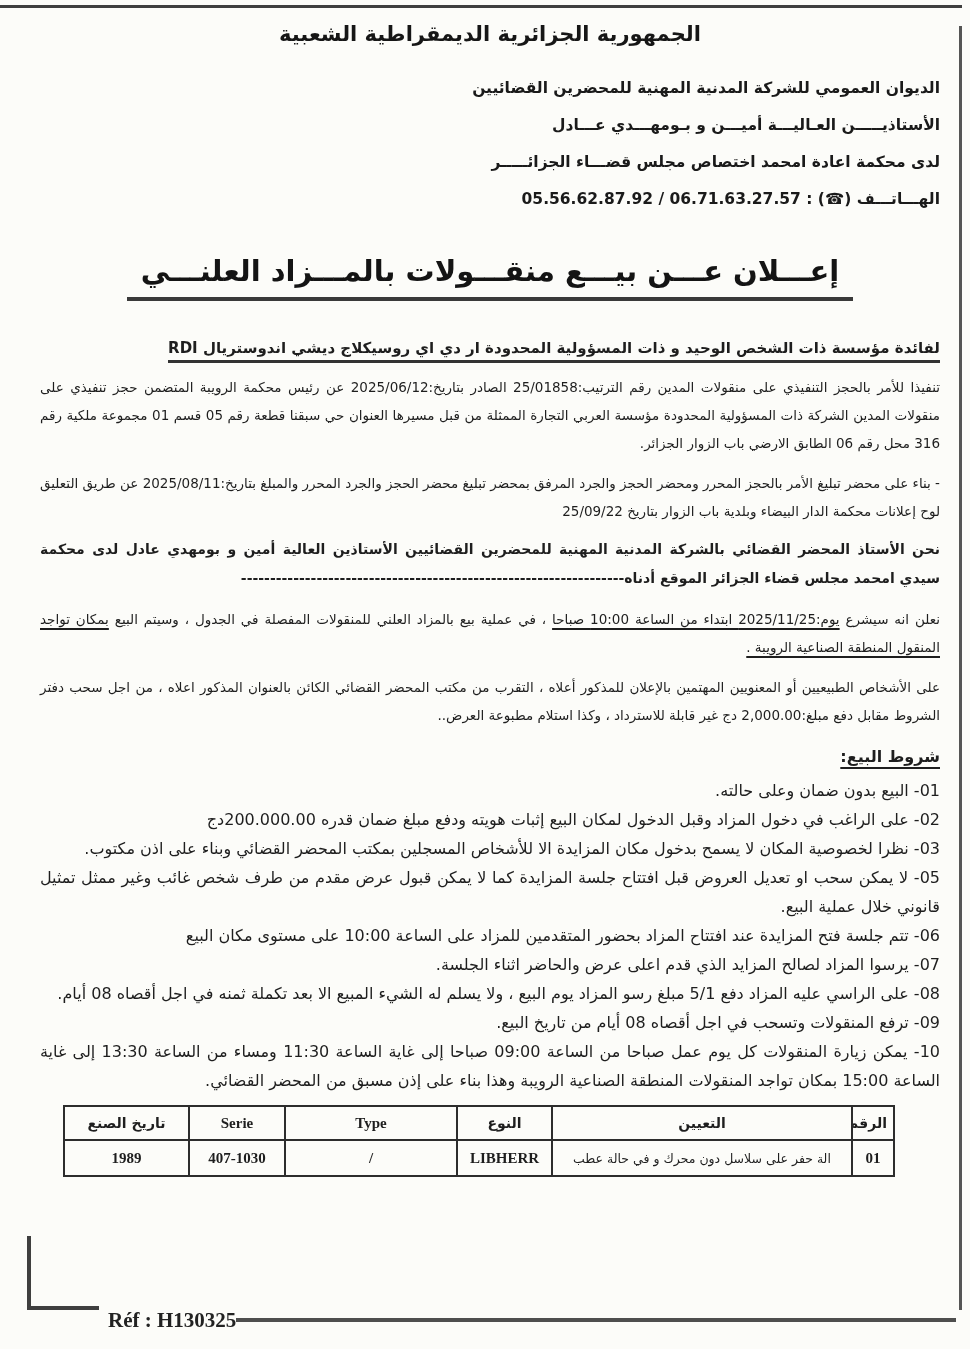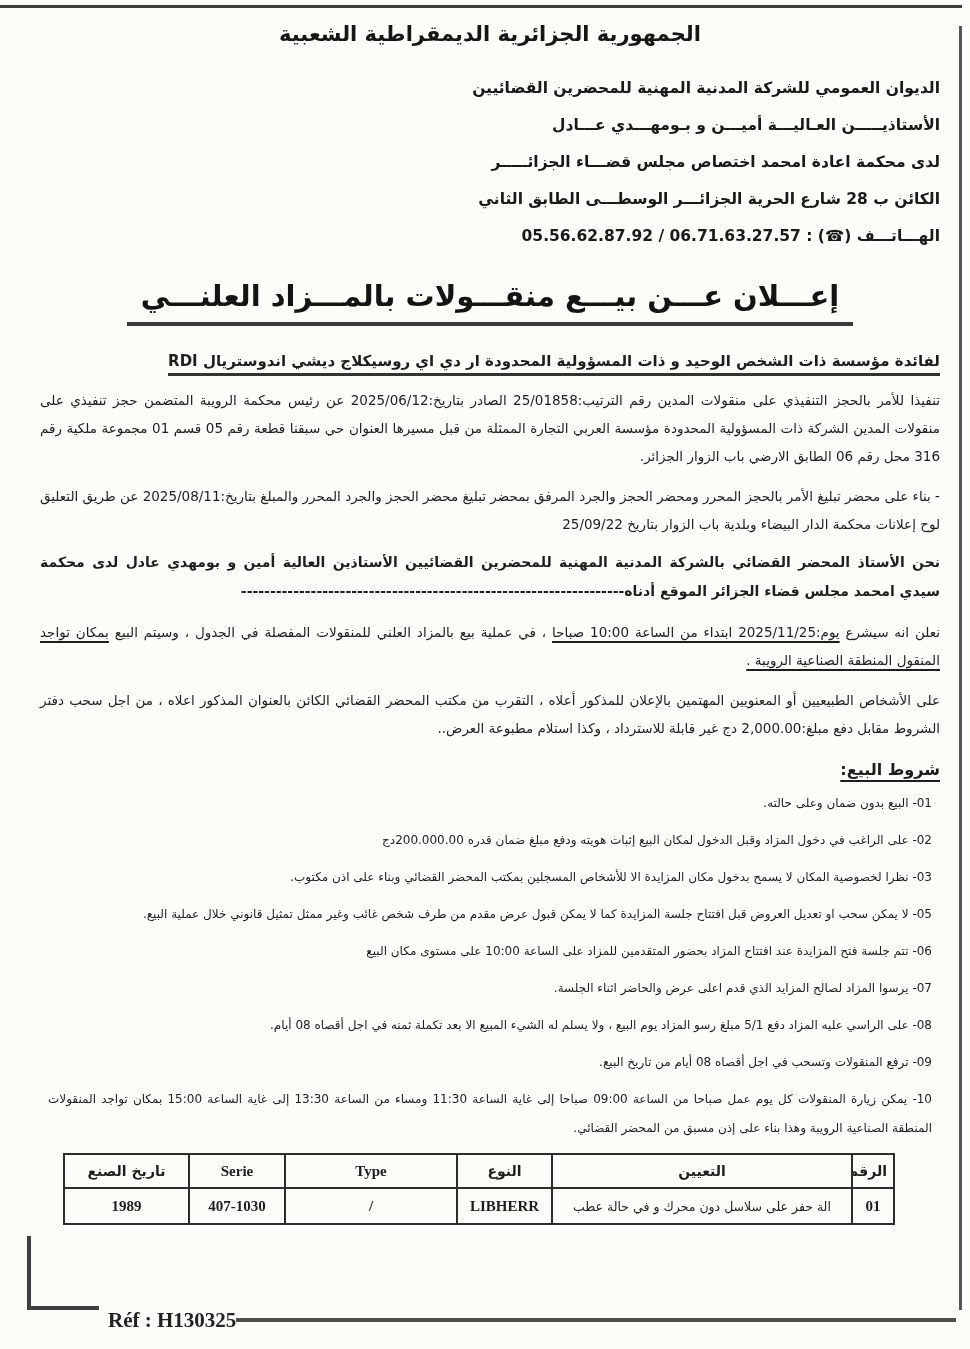--- a/index.html
+++ b/index.html
@@ -21,38 +21,38 @@
 
   .republic{
     text-align:center;font-size:21px;font-weight:bold;
     margin:8px 0 14px;color:#161616;
   }
   .office{margin-top:24px;text-align:right;font-weight:bold;font-size:15.5px;line-height:37px;color:#1a1a1a;}
   .office .nums{direction:ltr;unicode-bidi:isolate;}
 
   .title-wrap{text-align:center;margin:24px 0 26px;}
   .title{
-    display:inline-block;margin:0;padding:0 14px 9px;
+    display:inline-block;margin:12px;padding:0 14px 9px;
     font-size:29px;font-weight:bold;color:#141414;
     border-bottom:4px solid #3a3a3a;
   }
 
   .beneficiary{margin:18px 0 16px;text-align:right;font-size:15px;font-weight:bold;}
   .beneficiary .u3{padding-bottom:3px;border-bottom:3px solid #333;}
 
   .para{font-size:13.5px;line-height:28px;margin:0 0 12px;text-align:justify;text-align-last:right;}
   .bullet{margin:0 0 8px;}
   .officer{font-weight:bold;font-size:14px;line-height:29px;margin:10px 0 12px;}
   .announce .u2{text-decoration:underline;text-decoration-thickness:2px;text-underline-offset:4px;}
 
   .cond-head{
     margin:18px 0 10px;text-align:right;font-size:16px;font-weight:bold;
     text-decoration:underline;text-decoration-thickness:2px;text-underline-offset:5px;
   }
-  .cond{font-size:12px;line-height:29px;margin:8px;text-align:justify;text-align-last:right;}
+  .cond{font-size:16px;line-height:29px;margin:0;text-align:justify;text-align-last:right;}
 
   .items-table{border-collapse:collapse;width:830px;margin:10px 45px 0 0;direction:rtl;table-layout:fixed;}
   .items-table th,.items-table td{border:2px solid #2d2d2d;padding:2px 6px;text-align:center;overflow:hidden;}
   .items-table th{font-size:14px;font-weight:bold;height:28px;}
   .items-table td{height:30px;font-size:14px;}
   .items-table .latin{font-family:"Liberation Serif",serif;font-weight:bold;font-size:15px;}
   .items-table .desc{font-size:12.5px;}
 
   .ref-row{position:absolute;left:108px;right:14px;top:1302px;height:36px;display:flex;align-items:center;direction:ltr;}
   .ref-text{font-family:"Liberation Serif",serif;font-weight:bold;font-size:21px;color:#222;white-space:nowrap;}
@@ -67,21 +67,20 @@
 <div class="scan-corner-h"></div>
 
 <div class="content">
 
   <h1 class="republic">الجمهورية الجزائرية الديمقراطية الشعبية</h1>
 
   <div class="office">
     <div>الديوان العمومي للشركة المدنية المهنية للمحضرين القضائيين</div>
     <div>الأستاذيـــــن العـاليـــة أميـــن و بـومهـــدي عـــادل</div>
     <div>لدى محكمة اعادة امحمد اختصاص مجلس قضـــاء الجزائـــــر</div>
-    <div>الكائن ب 28 شارع الحرية الجزائـــر الوسطـــى الطابق الثاني</div>
     <div>
       <span>الهـــاتـــف</span>
       <span>(☎) :</span>
       <span class="nums">05.56.62.87.92 / 06.71.63.27.57</span>
     </div>
   </div>
 
   <div class="title-wrap">
     <h2 class="title">إعـــلان عـــن بيـــع منقـــولات بالمـــزاد العلنـــي</h2>
   </div>

